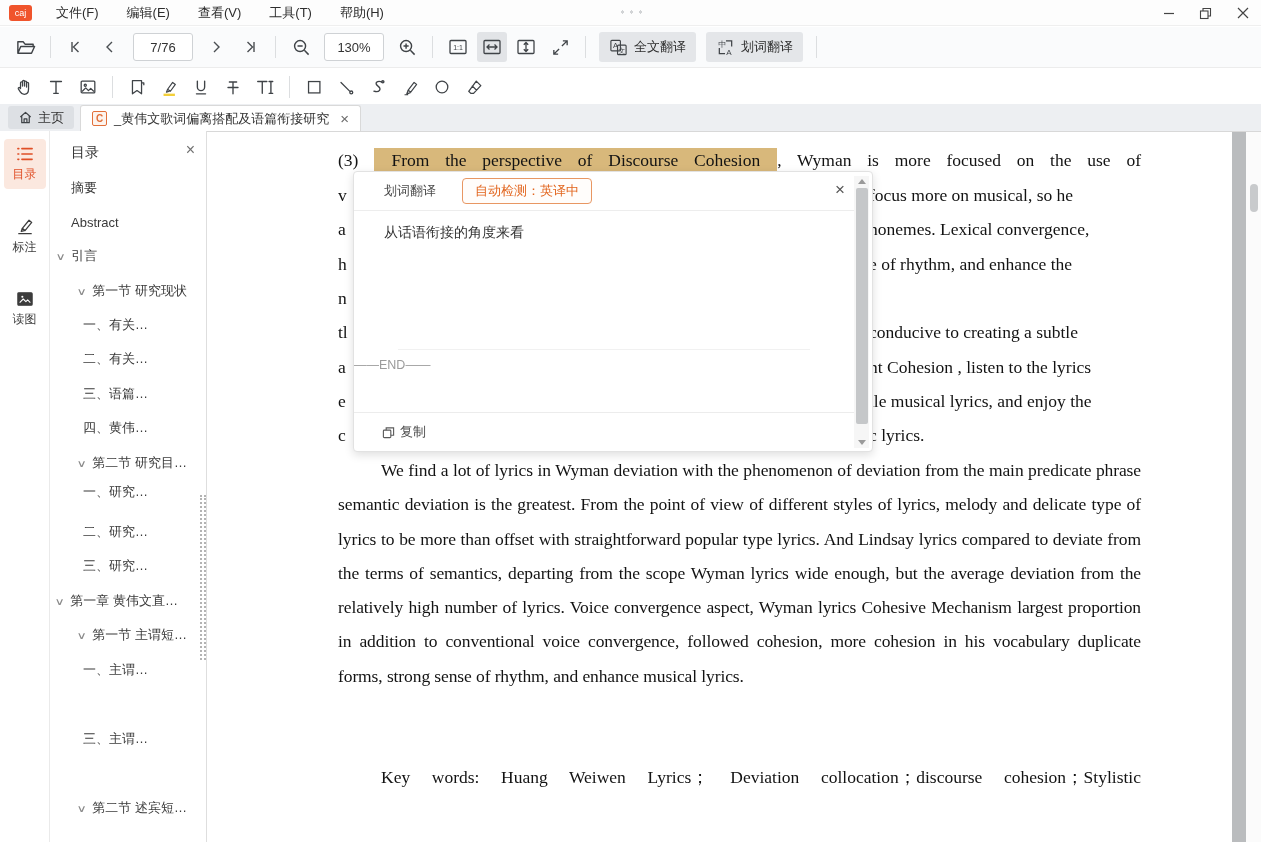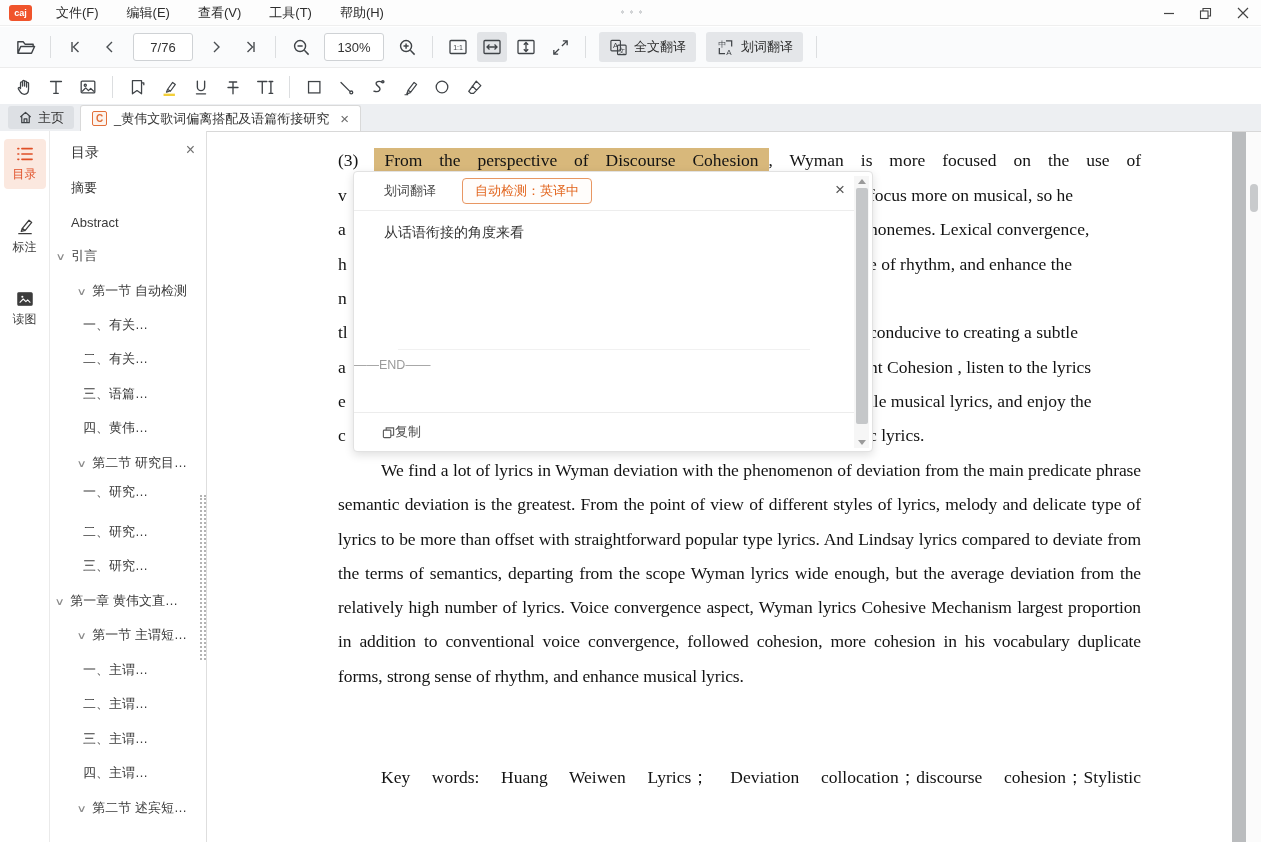--- a/index.html
+++ b/index.html
@@ -4,21 +4,21 @@
 <style>
   *{margin:0;padding:0;box-sizing:border-box}
   html,body{width:1261px;height:842px;overflow:hidden;background:#fff;
     font-family:"Liberation Sans","DejaVu Sans",sans-serif;color:#333}
   svg{display:block}
 
   
   #titlebar{position:absolute;left:0;top:0;width:1261px;height:26px;background:#fdfdfd;
     display:flex;align-items:center;border-bottom:1px solid #efefef;z-index:20}
   #caj-logo{width:23px;height:16px;background:#f0542c;border-radius:3px;color:#fff;
-    font-size:9px;font-weight:bold;display:flex;align-items:center;justify-content:center;margin:0 10px 0 9px}
+    font-size:9px;font-weight:normal;display:flex;align-items:center;justify-content:center;margin:0 10px 0 9px}
   .menu-item{font-size:13px;color:#2d2d2d;padding:0 14px;height:26px;line-height:26px;cursor:default}
   #titlebar-dots{position:absolute;left:618px;top:10px;width:26px;height:4px;
     background:radial-gradient(circle 1.6px,#d2d4d6 99%,transparent) 0 0/9px 4px repeat-x}
   #win-controls{position:absolute;right:0;top:0;height:26px;display:flex}
   .win-btn{width:37px;height:26px;display:flex;align-items:center;justify-content:center}
 
   
   #toolbar1{position:absolute;left:0;top:27px;width:1261px;height:41px;background:#fafbfc;
     border-bottom:1px solid #ececec;display:flex;align-items:center;padding-left:8px}
   .tb-btn{height:30px;min-width:30px;border-radius:3px;display:flex;align-items:center;
@@ -67,40 +67,40 @@
 
   
   #docarea{position:absolute;left:207px;top:0;width:1054px;height:711px;background:#fff;border-top:1px solid #d8d8d8}
   #page-gap{position:absolute;left:1025px;top:0;width:14px;height:711px;background:#babcbe}
   #v-scroll-track{position:absolute;left:1039px;top:0;width:15px;height:711px;background:#fbfbfb}
   #v-scroll-thumb{position:absolute;left:1043px;top:52px;width:8px;height:28px;background:#c8cacc;border-radius:4px}
   .docline{position:absolute;font-family:"Liberation Serif","DejaVu Serif",serif;
     font-size:17.5px;line-height:34.3px;color:#131313;white-space:nowrap}
   #line1{left:131px;top:11px;width:803px;text-align:justify;text-align-last:justify}
   #line1 .pfx{margin-right:16px}
-  .hl{background:#d8b87b;padding:2px 10px 3px}
+  .hl{background:#d8b87b;padding:2px 17px 3px}
   .occ{left:131px;width:803px;height:34.3px}
   .occ .rfrag{position:absolute;left:531px;top:0}
   #para2{left:131px;top:321px;width:803px;white-space:normal;text-align:justify;text-indent:43px;letter-spacing:-0.1px}
   #kwline{left:131px;top:628px;width:803px;text-align:justify;text-align-last:justify;text-indent:43px}
 
   
   #popup{position:absolute;left:146px;top:39px;width:520px;height:281px;background:#fff;
     border:1px solid #e2e2e2;border-radius:4px;box-shadow:0 3px 10px rgba(0,0,0,.13);z-index:10}
   #popup-head{position:absolute;left:0;top:0;width:503px;height:39px;border-bottom:1px solid #ededed;
     display:flex;align-items:center}
   #popup-title{font-size:13px;color:#4a4a4a;margin-left:30px}
   #popup-badge{margin-left:26px;border:1px solid #e89763;border-radius:4px;background:#fffdfb;
     color:#e2661f;font-size:13px;padding:3px 12px}
   #popup-close{position:absolute;right:27px;top:8px;font-size:17px;color:#555}
   #popup-result{position:absolute;left:30px;top:52px;font-size:14px;color:#333}
   #popup-faintline{position:absolute;left:44px;top:177px;width:412px;height:1px;background:#f1f1f1}
   #popup-end{position:absolute;left:0;top:186px;width:500px;text-align:left;font-size:12.5px;color:#9b9b9b}
   #popup-line2{position:absolute;left:0;top:240px;width:503px;height:1px;background:#ececec}
-  #popup-copy{position:absolute;left:28px;top:251px;display:flex;align-items:center;
+  #popup-copy{position:absolute;left:28px;top:251px;display:flex;align-items:center;gap:5px;
     font-size:13px;color:#4a4a4a}
   #popup-scroll{position:absolute;right:3px;top:4px;width:15px;height:272px;background:#f6f6f6}
   #popup-scroll .up{position:absolute;left:3.5px;top:3px;width:0;height:0;
     border-left:4px solid transparent;border-right:4px solid transparent;border-bottom:5px solid #9a9a9a}
   #popup-scroll .down{position:absolute;left:3.5px;bottom:3px;width:0;height:0;
     border-left:4px solid transparent;border-right:4px solid transparent;border-top:5px solid #9a9a9a}
   #popup-scroll .thumb{position:absolute;left:1.5px;top:12px;width:12px;height:236px;background:#c5c7c9;border-radius:2px}
 </style>
 </head>
 <body>
@@ -349,21 +349,21 @@
       </div>
     <div class="toc-item pad1" style="top:74px">
         <span>Abstract</span>
       </div>
     <div class="toc-item pad1c" style="top:108px">
         <span class="chev">∨</span>
         <span>引言</span>
       </div>
     <div class="toc-item pad2c" style="top:143px">
         <span class="chev">∨</span>
-        <span>第一节 自动检测</span>
+        <span>第一节 研究现状</span>
       </div>
     <div class="toc-item pad3" style="top:177px">
         <span>一、有关…</span>
       </div>
     <div class="toc-item pad3" style="top:211px">
         <span>二、有关…</span>
       </div>
     <div class="toc-item pad3" style="top:246px">
         <span>三、语篇…</span>
       </div>
@@ -387,28 +387,22 @@
         <span class="chev">∨</span>
         <span>第一章 黄伟文直…</span>
       </div>
     <div class="toc-item pad2c" style="top:487px">
         <span class="chev">∨</span>
         <span>第一节 主谓短…</span>
       </div>
     <div class="toc-item pad3" style="top:522px">
         <span>一、主谓…</span>
       </div>
-    <div class="toc-item pad3" style="top:556px">
-        <span>二、主谓…</span>
-      </div>
     <div class="toc-item pad3" style="top:591px">
         <span>三、主谓…</span>
-      </div>
-    <div class="toc-item pad3" style="top:625px">
-        <span>四、主谓…</span>
       </div>
     <div class="toc-item pad2c" style="top:660px">
         <span class="chev">∨</span>
         <span>第二节 述宾短…</span>
       </div>
   </div>
   <div id="toc-resize"></div>
 
   <div id="docarea">
     <div id="page-gap"></div>

